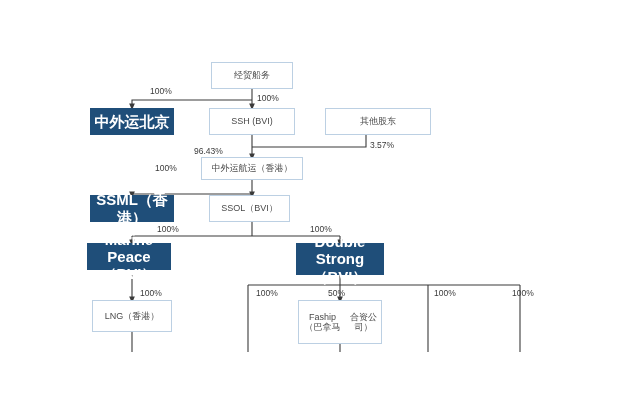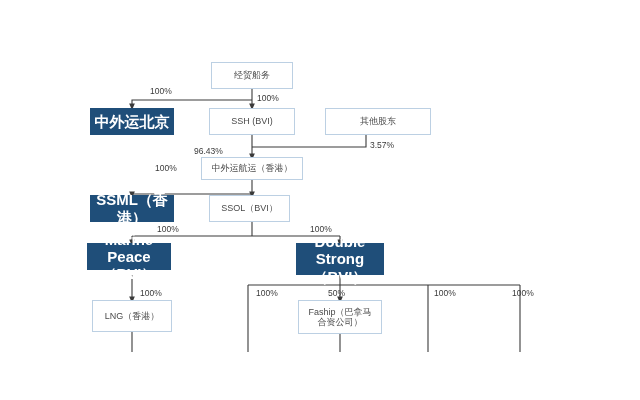--- a/index.html
+++ b/index.html
@@ -127,21 +127,21 @@
 
   <div class="node dark" style="left:296px;top:243px;width:88px;height:32px;flex-direction:column;">
     <span class="txt">Double Strong</span>
     <span class="txt">（BVI）</span>
   </div>
 
   <div class="node light" style="left:92px;top:300px;width:80px;height:32px;">
     <span class="txt">LNG（香港）</span>
   </div>
 
-  <div class="node light" style="left:298px;top:300px;width:84px;height:34px;flex-direction:column;">
+  <div class="node light" style="left:298px;top:300px;width:84px;height:44px;">
     <span class="txt">Faship（巴拿马</span>
     <span class="txt">合资公司）</span>
   </div>
 
   <div class="pct" style="left:150px;top:86px;">100%</div>
 
   <div class="pct" style="left:257px;top:93px;">100%</div>
 
   <div class="pct" style="left:194px;top:137px;margin-top:9px;">96.43%</div>
 

